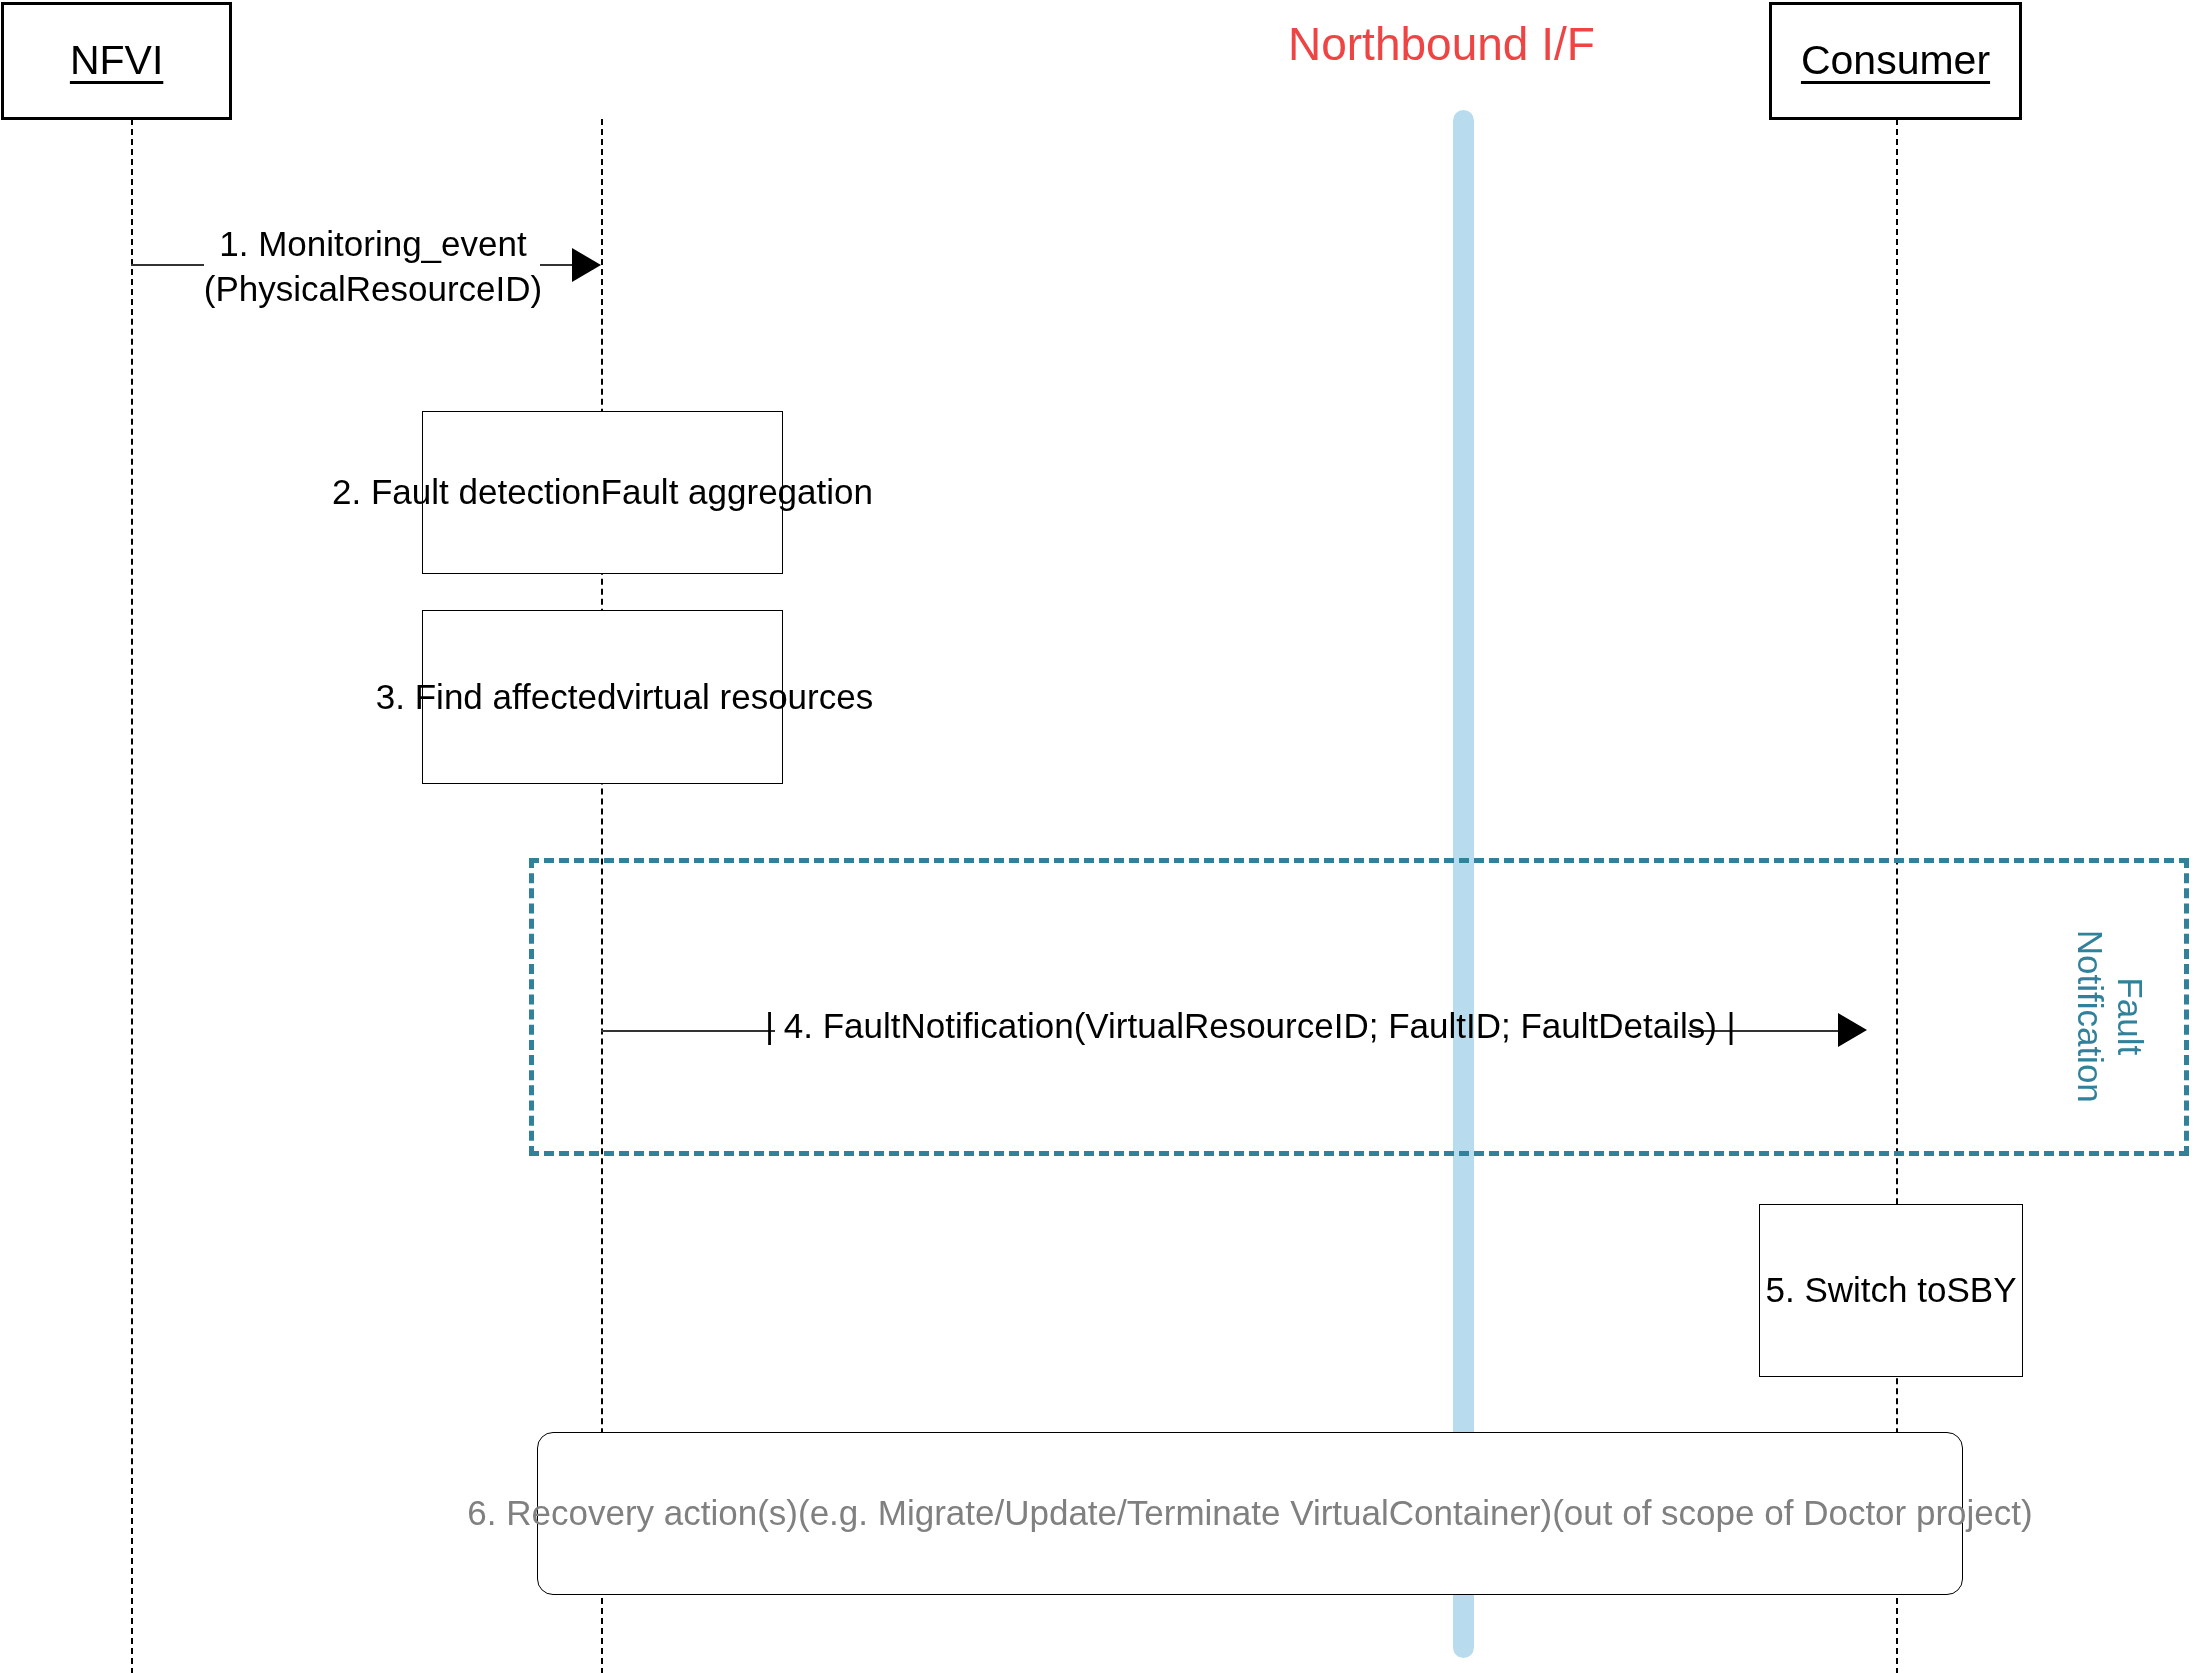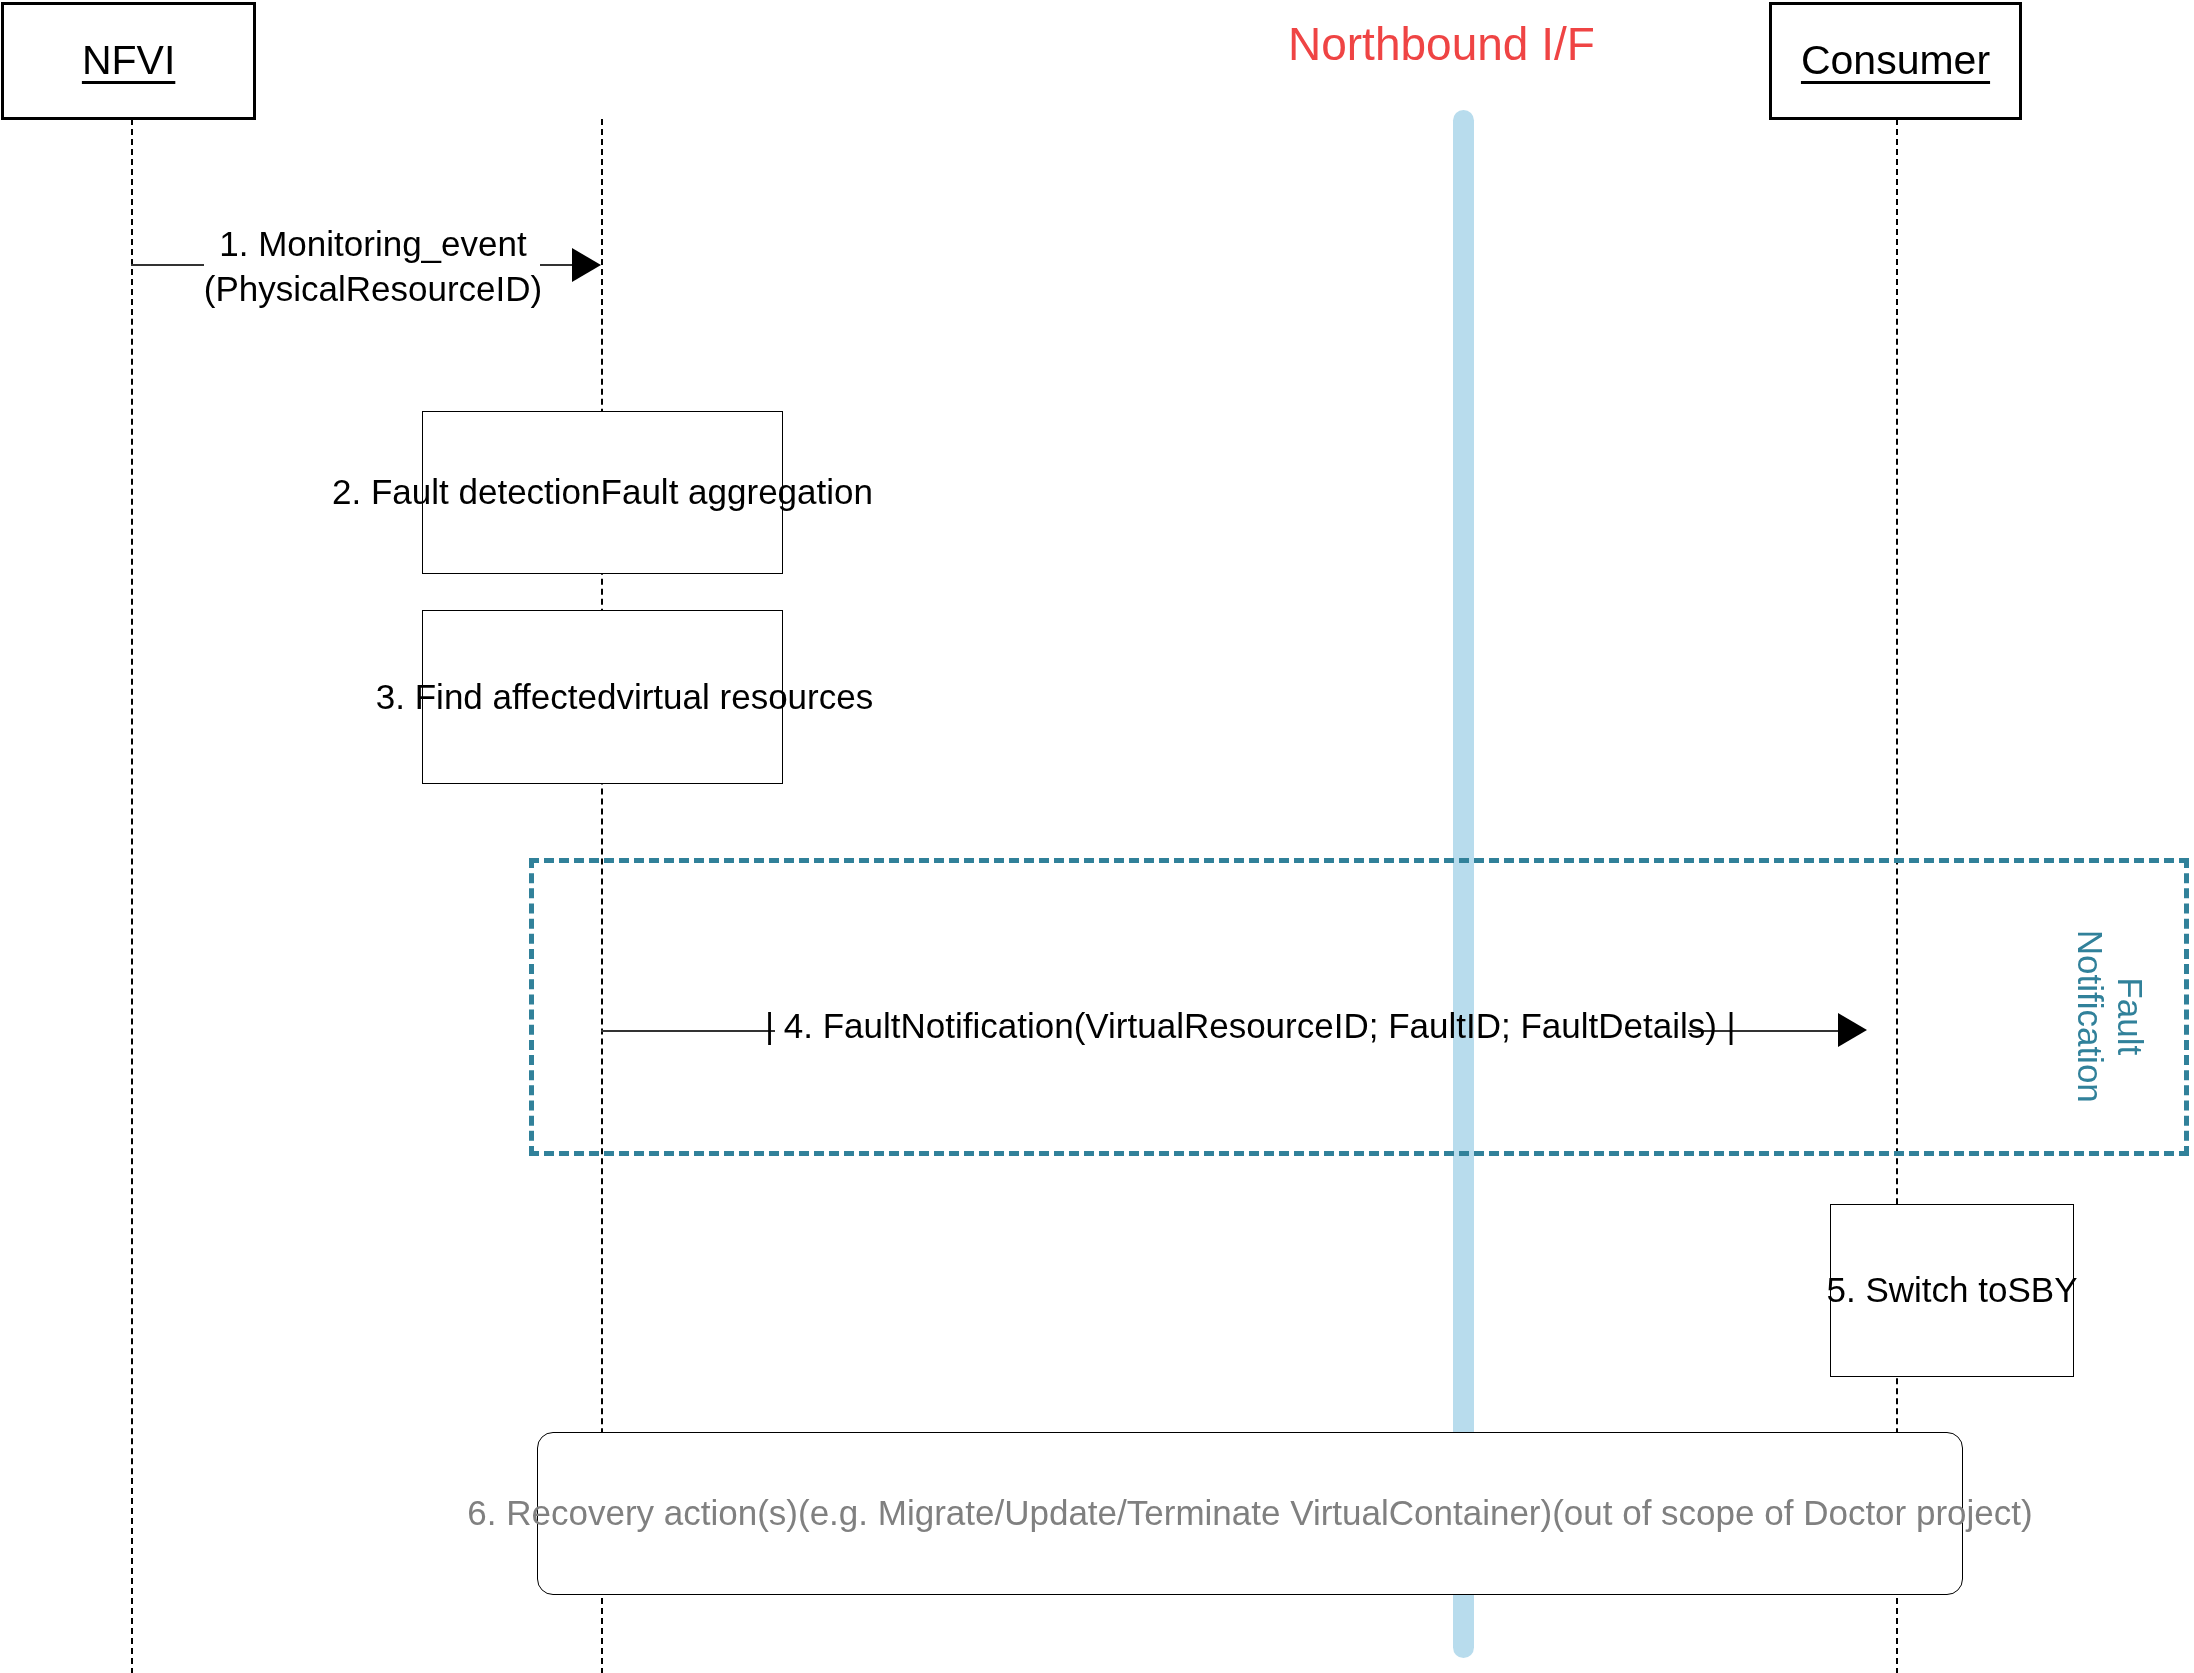--- a/index.html
+++ b/index.html
@@ -127,21 +127,21 @@
 
 <div id="canvas">
 
   <div class="lifeline" style="left:131px; top:119px; height:1555px;"></div>
   <div class="lifeline" style="left:601px; top:119px; height:1555px;"></div>
   <div class="lifeline" style="left:1896px; top:119px; height:1555px;"></div>
 
   <div class="nb-band" style="left:1453px; top:110px; width:21.4px; height:1548px;"></div>
   <div class="nb-title" style="left:1288px; top:21.4px;">Northbound I/F</div>
 
-  <div class="actor-box" style="left:1.1px; top:1.7px; width:255px; height:118px;">
+  <div class="actor-box" style="left:1.1px; top:1.7px; width:231px; height:118px;">
     <span class="actor-label">NFVI</span>
   </div>
 
 
   <div class="actor-box" style="left:1769px; top:1.7px; width:253px; height:118px;">
     <span class="actor-label">Consumer</span>
   </div>
 
   <div class="msg-line" style="left:131px; top:264px; width:73px;"></div>
   <div class="msg-line" style="left:540px; top:264px; width:34px;"></div>
@@ -168,21 +168,21 @@
     <span>Notification</span>
   </div>
 
   <div class="msg-line" style="left:601px; top:1030px; width:174px;"></div>
   <div class="msg-line" style="left:1688px; top:1030px; width:152px;"></div>
   <div class="msg-head" style="left:1838px; top:1013px;"></div>
   <div class="msg-label" style="left:765px; top:1004px; width:934px;">
     <div>| 4. FaultNotification(VirtualResourceID; FaultID; FaultDetails) |</div>
   </div>
 
-  <div class="act-box" style="left:1830px; top:1204px; width:244px; height:173px;">
+  <div class="act-box" style="left:1759px; top:1204px; width:264px; height:173px;">
     <div class="line">5. Switch to</div>
     <div class="line">SBY</div>
   </div>
 
   <div class="act-box muted" style="left:537px; top:1432px; width:1426px; height:163px;border-radius:16px;">
     <div class="line">6. Recovery action(s)</div>
     <div class="line">(e.g. Migrate/Update/Terminate VirtualContainer)</div>
     <div class="line">(out of scope of Doctor project)</div>
   </div>
 

